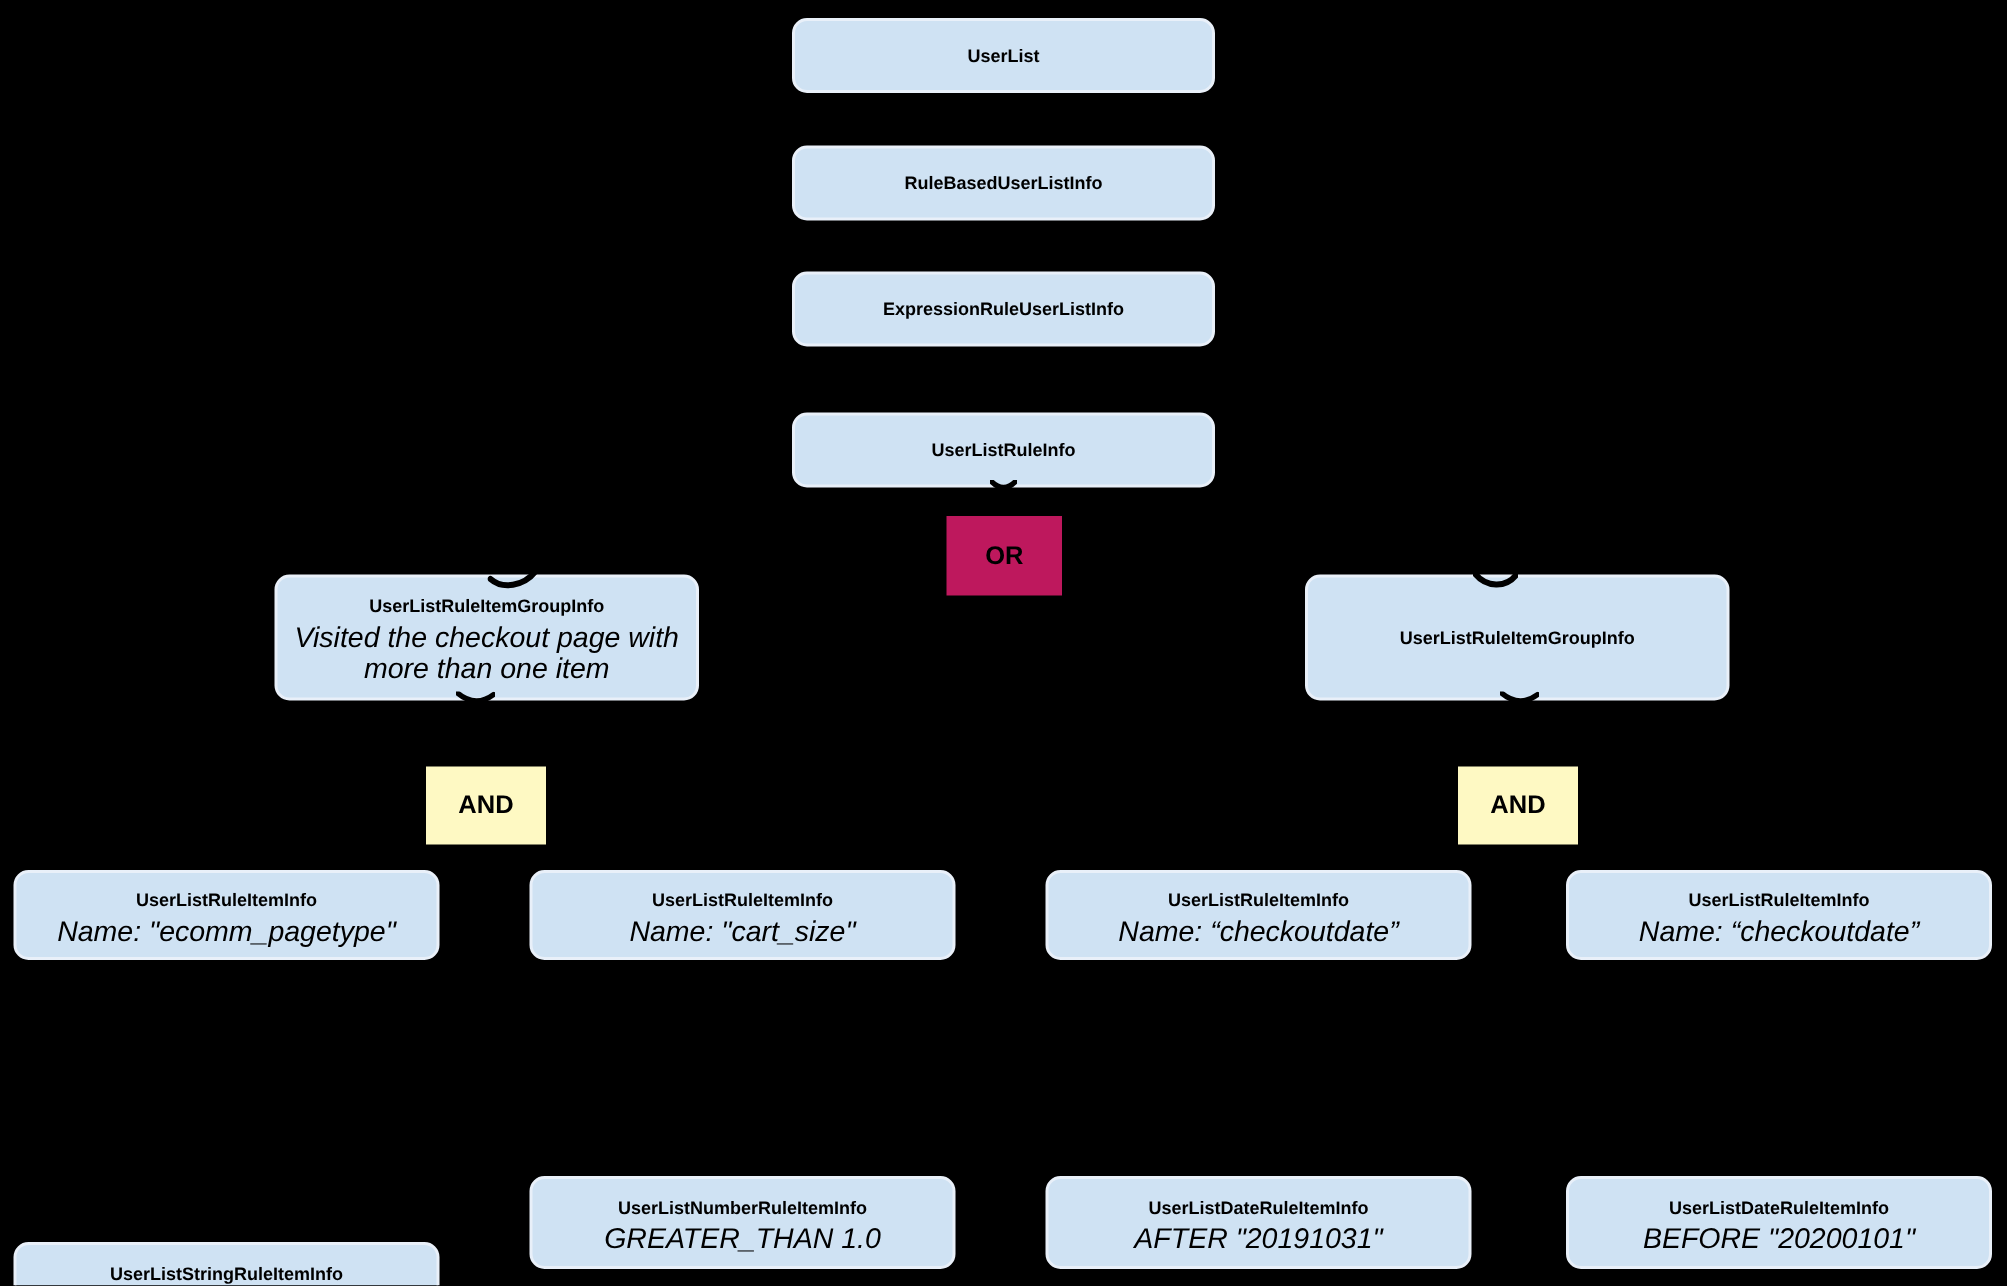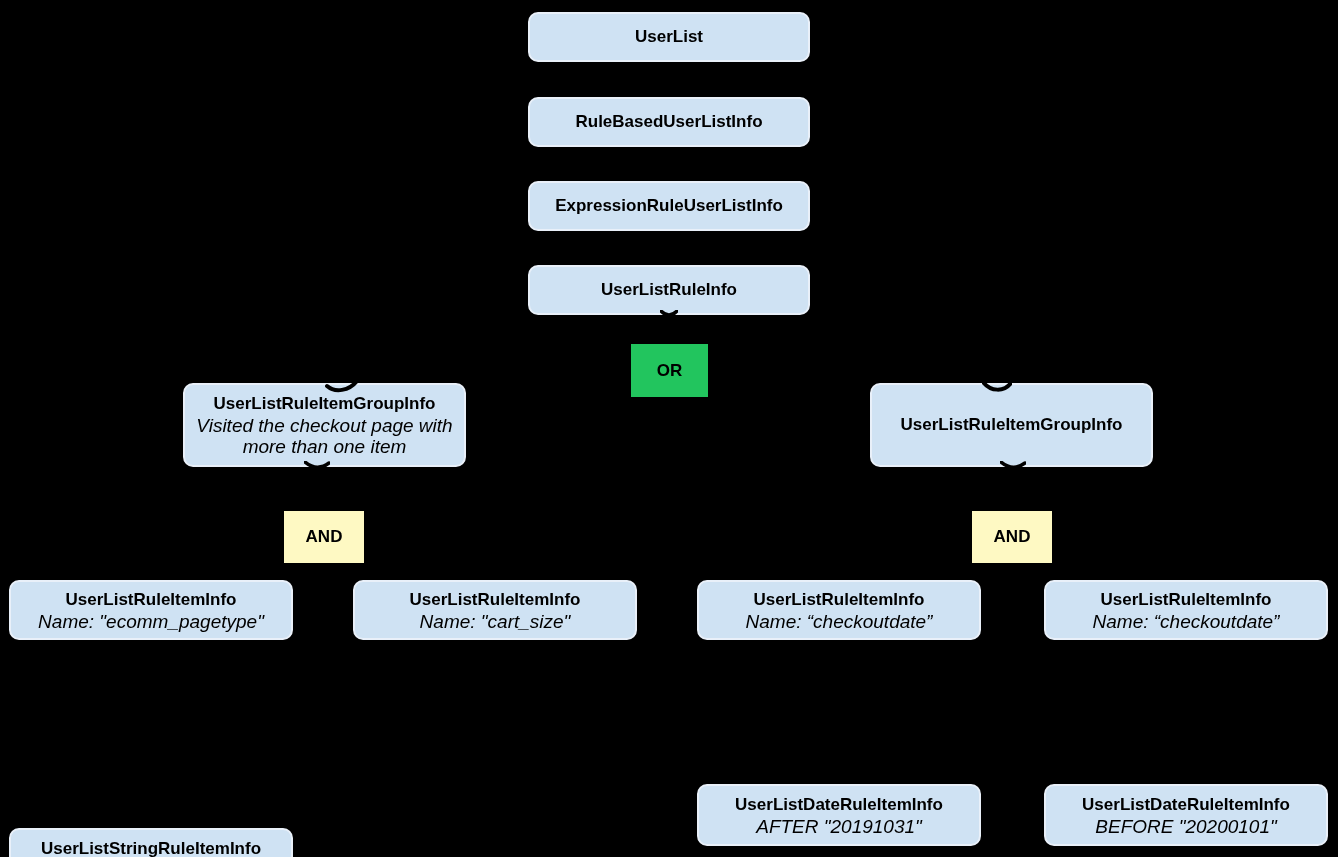--- a/index.html
+++ b/index.html
@@ -23,52 +23,52 @@
     border: 2px solid #e9f0f9;
     border-radius: 10px;
     display: flex;
     flex-direction: column;
     align-items: center;
     justify-content: center;
     text-align: center;
   }
   .node .title {
     font-weight: bold;
-    font-size: 17px;
+    font-size: 12px;
     line-height: 22px;
     white-space: nowrap;
   }
   .node .sub {
     font-style: italic;
     font-size: 19px;
     line-height: 21px;
   }
   .node.group .sub { max-width: 262px; }
   .op {
     position: absolute;
     box-sizing: border-box;
     display: flex;
     align-items: center;
     justify-content: center;
     font-weight: bold;
     font-size: 17px;
   }
-  .op.or  { background: #22c55e; }
+  .op.or  { background: #be185d; }
   .op.and { background: #fef9c3; }
 
   
   .arc {
     position: absolute;
     pointer-events: none;
   }
   
   #chain-0 { left: 528px; top: 12px;  width: 282px; height: 50px; }
   #chain-1 { left: 528px; top: 97px;  width: 282px; height: 50px; }
   #chain-2 { left: 528px; top: 181px; width: 282px; height: 50px; }
-  #chain-3 { left: 528px; top: 265px; width: 282px; height: 50px; }
+  #chain-3 { left: 528px; top: 275px; width: 282px; height: 50px; }
 
   #op-or   { left: 631px; top: 344px; width: 77px; height: 53px; }
 
   #group-left  { left: 183px; top: 383px; width: 283px; height: 84px; }
   #group-right { left: 870px; top: 383px; width: 283px; height: 84px; }
 
   #op-and-left  { left: 284px; top: 511px; width: 80px; height: 52px; }
   #op-and-right { left: 972px; top: 511px; width: 80px; height: 52px; }
 
   #item-0 { left: 9px;    top: 580px; width: 284px; height: 60px; }
@@ -149,20 +149,24 @@
   </div>
   <div class="node" id="item-3">
     <div class="title">UserListRuleItemInfo</div>
     <div class="sub">Name: “checkoutdate”</div>
   </div>
 
   <div class="node" id="leaf-0">
     <div class="title">UserListStringRuleItemInfo</div>
     <div class="sub">EQUALS "checkout"</div>
   </div>
+  <div class="node" id="leaf-1">
+    <div class="title">UserListNumberRuleItemInfo</div>
+    <div class="sub">GREATER_THAN 1.0</div>
+  </div>
   <div class="node" id="leaf-2">
     <div class="title">UserListDateRuleItemInfo</div>
     <div class="sub">AFTER "20191031"</div>
   </div>
   <div class="node" id="leaf-3">
     <div class="title">UserListDateRuleItemInfo</div>
     <div class="sub">BEFORE "20200101"</div>
   </div>
 
 </div>

